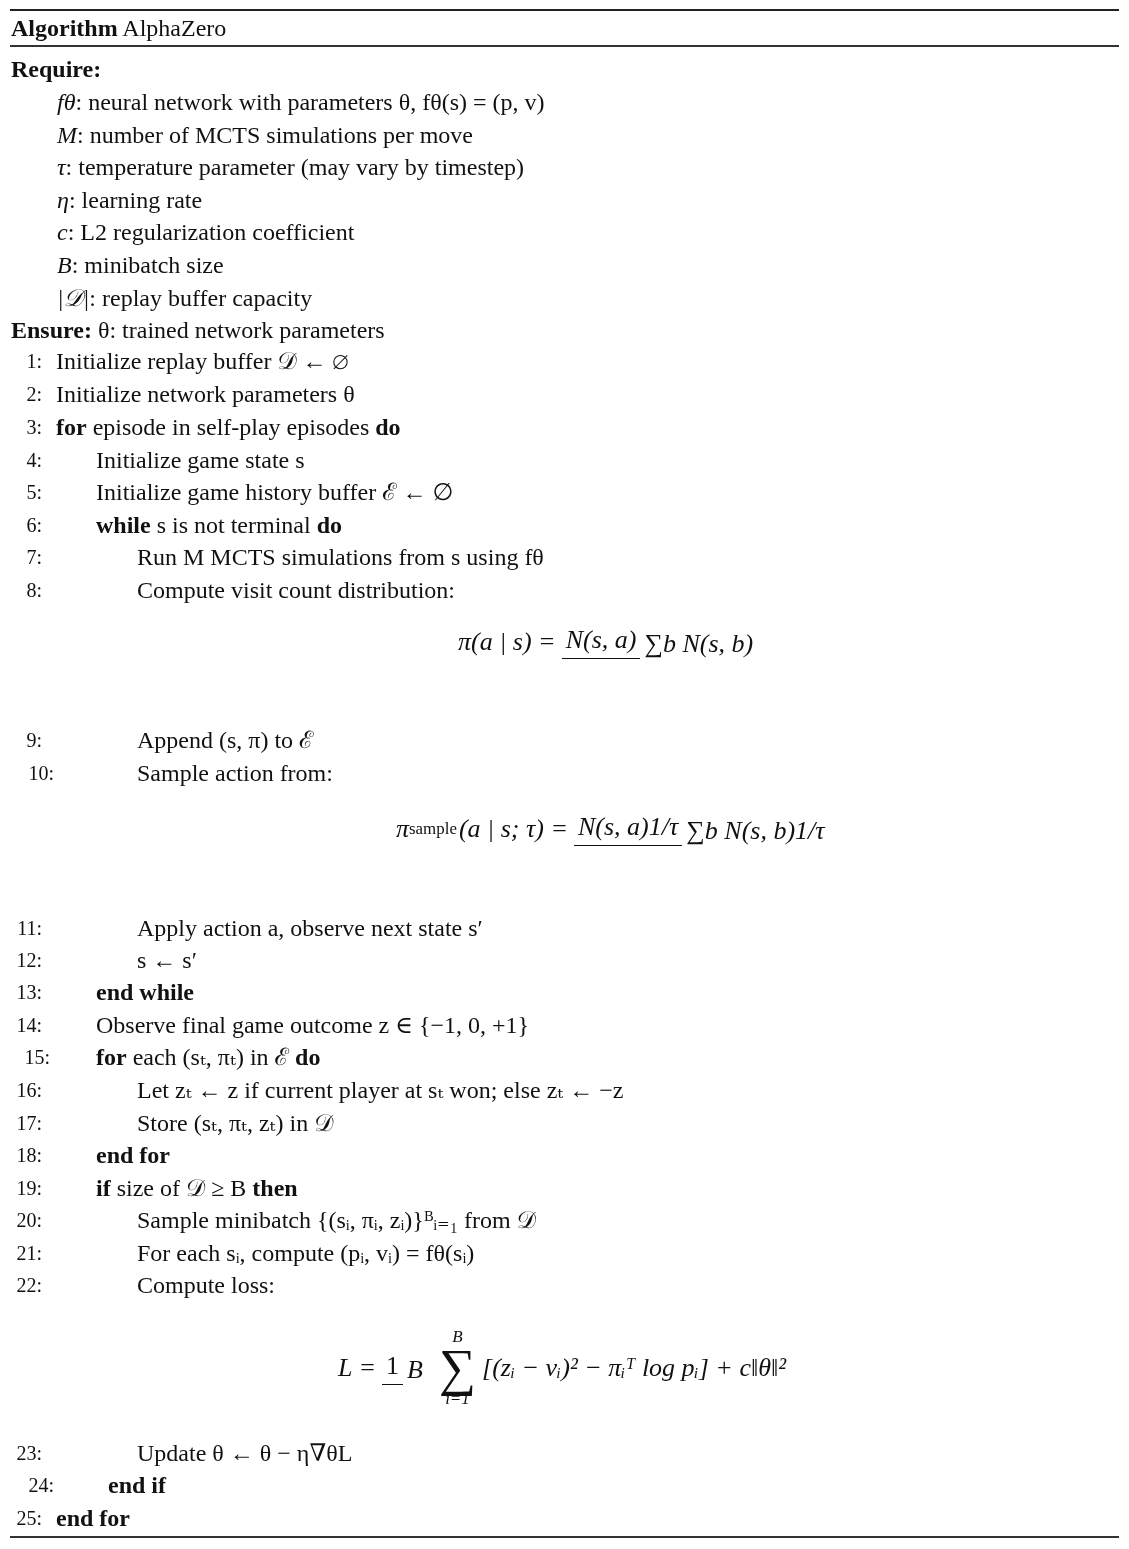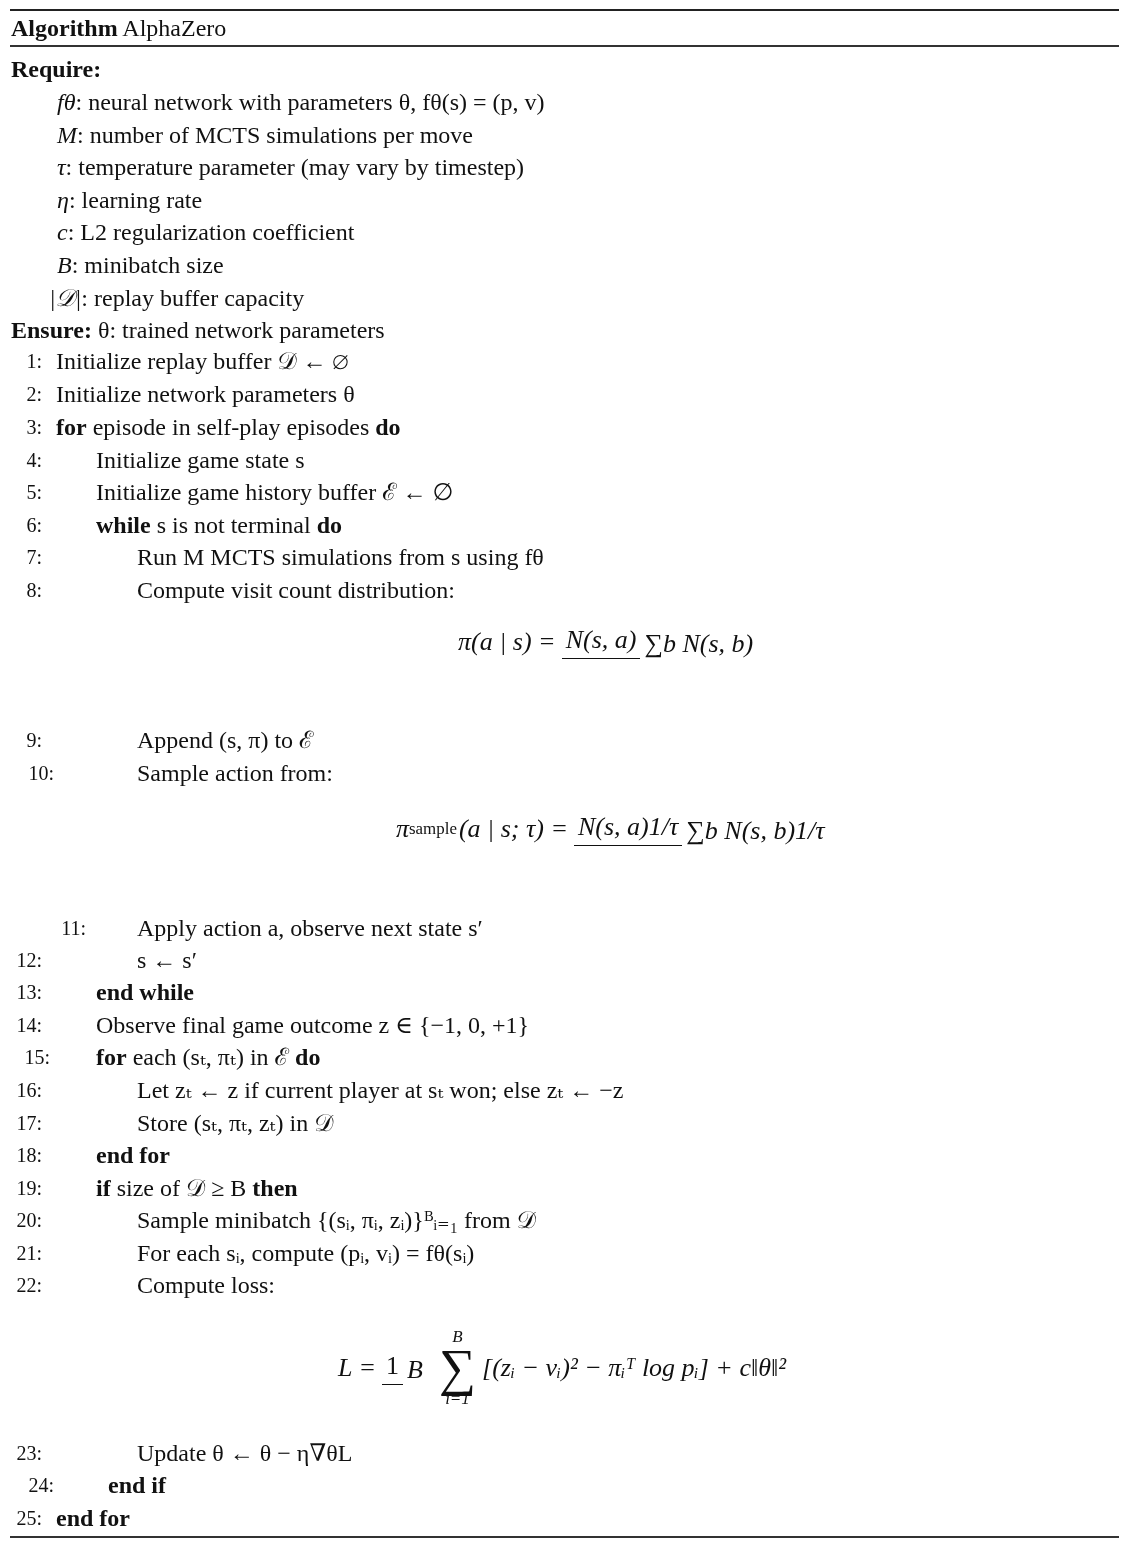--- a/index.html
+++ b/index.html
@@ -40,21 +40,21 @@
   <b>Require:</b>
 </div>
 
 <div id="require-list">
     <div class="line" style="top: 86px; left: 57px;"><i>fθ</i><span>: neural network with parameters θ, fθ(s) = (p, v)</span></div>
     <div class="line" style="top: 118.6px; left: 57px;"><i>M</i><span>: number of MCTS simulations per move</span></div>
     <div class="line" style="top: 151.2px; left: 57px;"><i>τ</i><span>: temperature parameter (may vary by timestep)</span></div>
     <div class="line" style="top: 183.8px; left: 57px;"><i>η</i><span>: learning rate</span></div>
     <div class="line" style="top: 216.4px; left: 57px;"><i>c</i><span>: L2 regularization coefficient</span></div>
     <div class="line" style="top: 249px; left: 57px;"><i>B</i><span>: minibatch size</span></div>
-    <div class="line" style="top: 281.6px; left: 49px;"><i>|𝒟|</i><span>: replay buffer capacity</span></div>
+    <div class="line" style="top: 281.6px; left: 57px;"><i>|𝒟|</i><span>: replay buffer capacity</span></div>
   </div>
 
 <div class="line" style="top:314px; left:11px;">
   <b>Ensure:</b>
   <span>θ: trained network parameters</span>
 </div>
 
 <div id="steps">
     <div class="line" style="top: 345px; width: 1129px;">
       <span class="num" style="left: 0px;">1:</span>
@@ -90,21 +90,21 @@
     </div>
     <div class="line" style="top: 724px; width: 1129px;">
       <span class="num" style="left: 0px;">9:</span>
       <span class="txt" style="left: 137px;"><span style="white-space: pre;">Append (s, π) to ℰ</span></span>
     </div>
     <div class="line" style="top: 757px; width: 1129px;">
       <span class="num" style="left: 12px;">10:</span>
       <span class="txt" style="left: 137px;"><span style="white-space: pre;">Sample action from:</span></span>
     </div>
     <div class="line" style="top: 912px; width: 1129px;">
-      <span class="num" style="left: 0px; padding-left: 44px;">11:</span>
+      <span class="num" style="left: 0px;">11:</span>
       <span class="txt" style="left: 137px;"><span style="white-space: pre;">Apply action a, observe next state s′</span></span>
     </div>
     <div class="line" style="top: 944px; width: 1129px;">
       <span class="num" style="left: 0px;">12:</span>
       <span class="txt" style="left: 137px;"><span style="white-space: pre;">s ← s′</span></span>
     </div>
     <div class="line" style="top: 976px; width: 965px;">
       <span class="num" style="left: 0px;">13:</span>
       <span class="txt" style="left: 96px;"><b>end while</b><span style="white-space: pre;"></span></span>
     </div>

